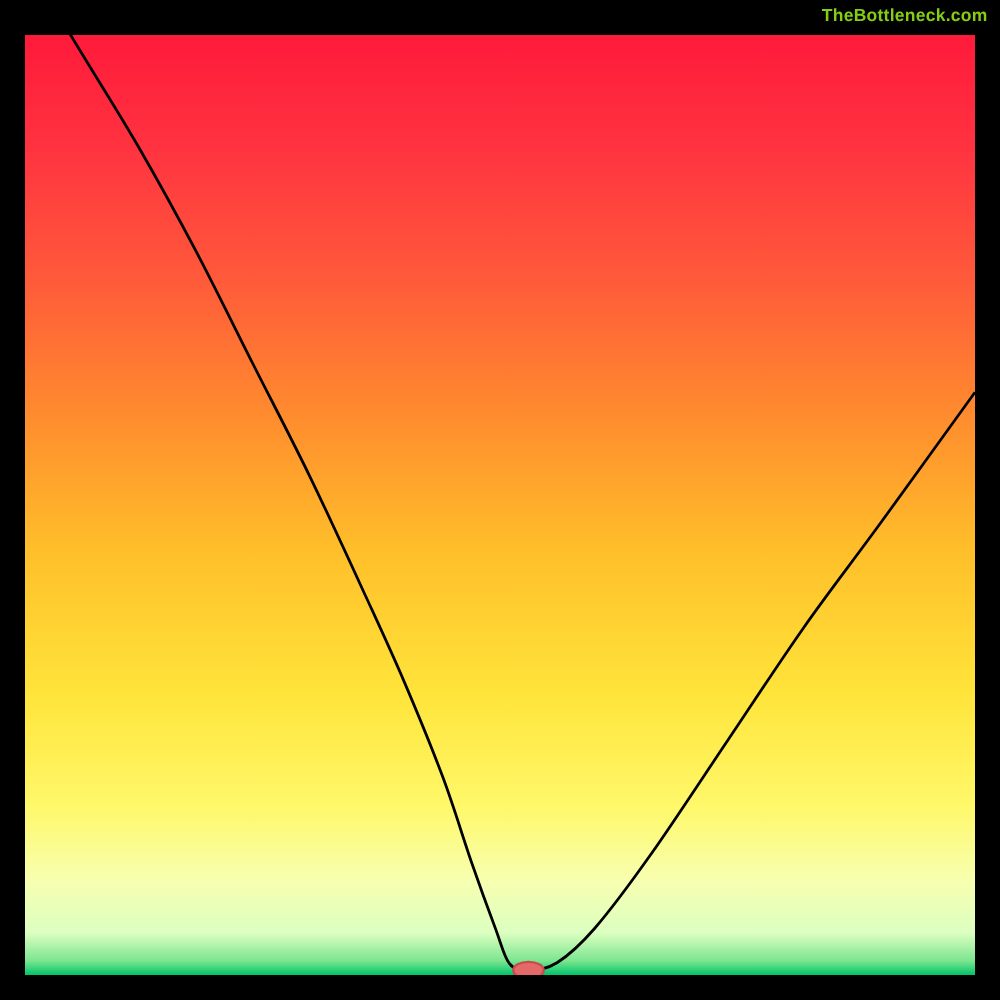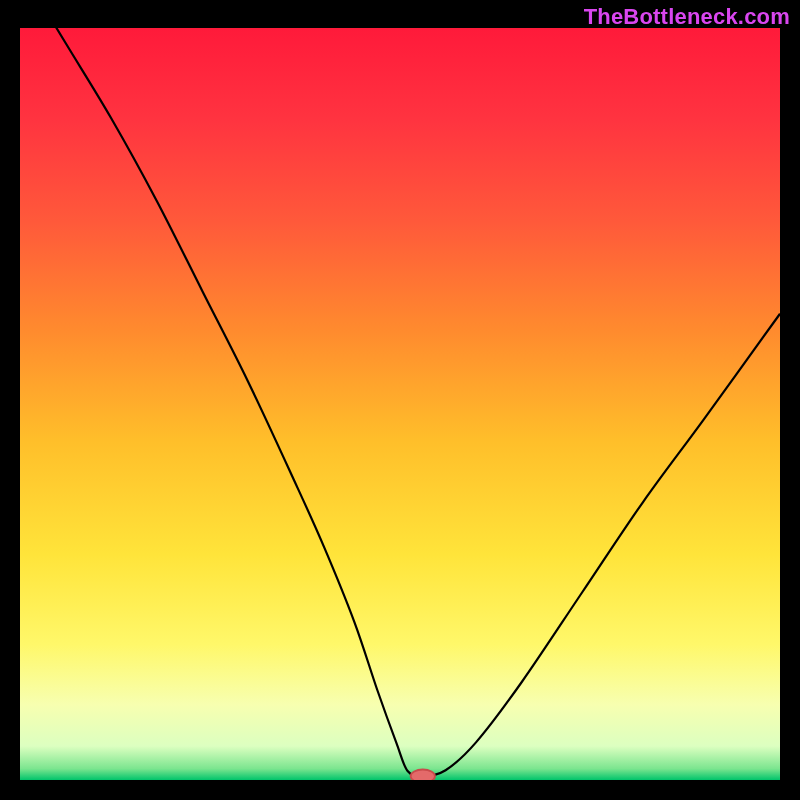--- a/index.html
+++ b/index.html
@@ -14,22 +14,22 @@
   .frame {
     position: relative;
     width: 800px;
     height: 800px;
     background: #000;
   }
   .watermark {
     position: absolute;
     top: 4px;
     right: 10px;
-    color: #d946ef;
-    font-size: 22px;
+    color: #84cc16;
+    font-size: 14px;
     font-weight: 600;
     letter-spacing: 0.2px;
     user-select: none;
     margin-left: 11px;
   }
   .plot {
     position: absolute;
     left: 20px;
     top: 28px;
     width: 760px;

